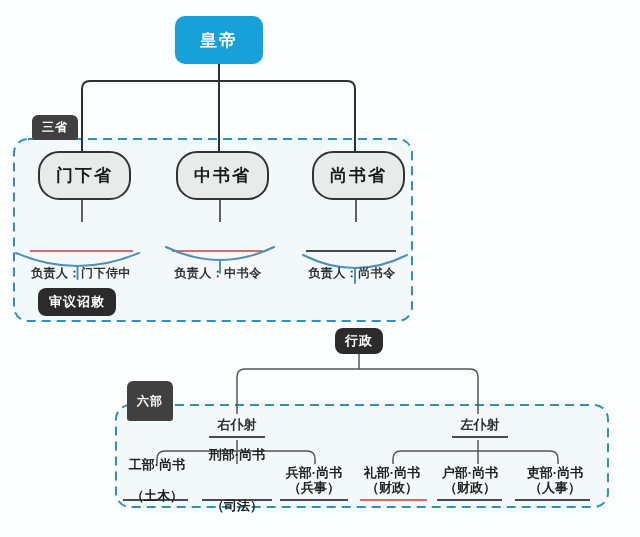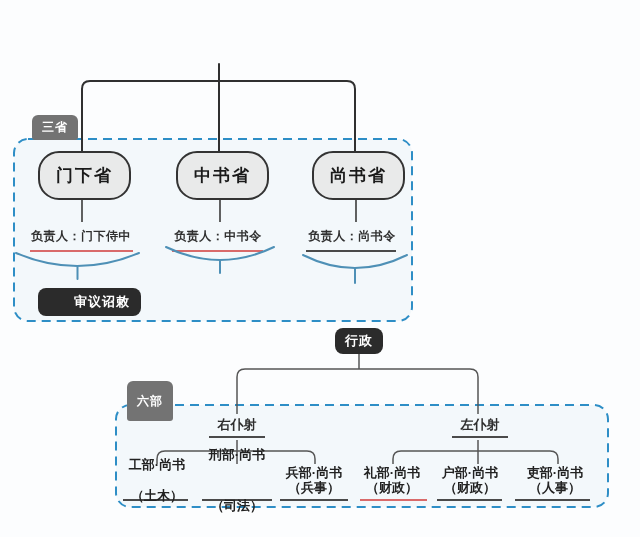--- a/index.html
+++ b/index.html
@@ -9,28 +9,28 @@
     font-family:"Liberation Sans","DejaVu Sans",sans-serif;
     color:#2b2b2b;
   }
   #lines{position:absolute;left:0;top:0;z-index:2;}
   .abs{position:absolute;z-index:3;display:flex;align-items:center;justify-content:center;text-align:center;}
   .emperor{
     background:#18a0d8;color:#fff;font-weight:bold;font-size:17px;
     border-radius:10px;letter-spacing:2px;z-index:3;
   }
   .tab{
-    background:#737373;color:#fff;font-weight:bold;font-size:12px;
+    background:#404040;color:#fff;font-weight:bold;font-size:12px;
     border-radius:6px 6px 3px 3px;letter-spacing:1px;z-index:4;
   }
   .dept{
     background:#e9eaea;border:2px solid #333;border-radius:21px;
     font-size:17px;font-weight:bold;color:#1a1a1a;letter-spacing:2px;
   }
-  .leader{font-size:12px;font-weight:600;color:#303030;letter-spacing:0.5px;white-space:nowrap;}
+  .leader{font-size:12px;font-weight:600;color:#303030;letter-spacing:0.5px;white-space:nowrap;margin-top:37px;}
   .badge{
     background:#2b2b2b;color:#fff;font-weight:bold;font-size:13px;
     border-radius:8px;letter-spacing:1px;
   }
   .deputy{font-size:13px;font-weight:600;color:#2e2e2e;white-space:nowrap;}
   .ministry{font-size:13px;font-weight:600;color:#222;line-height:15px;flex-direction:column;white-space:nowrap;}
   .stroke-tree-top{stroke:#303030;stroke-width:2;fill:none;stroke-linecap:round;}
   .stroke-stub{stroke:#3a3a3a;stroke-width:1.6;fill:none;}
   .stroke-tree-bottom{stroke:#565656;stroke-width:1.5;fill:none;}
   .brace{stroke:#4e90b6;stroke-width:2;fill:none;stroke-linecap:round;}
@@ -75,32 +75,33 @@
     <path class="stroke-tree-bottom" d="M393,464 L393,459 Q393,451 401,451 L550,451 Q558,451 558,459 L558,464"></path>
 
     <line class="u-dark" x1="123" y1="500" x2="188" y2="500"></line>
     <line class="u-dark" x1="202" y1="500" x2="272" y2="500"></line>
     <line class="u-dark" x1="280" y1="500" x2="348" y2="500"></line>
     <line class="u-red" x1="360" y1="500" x2="427" y2="500"></line>
     <line class="u-dark" x1="437" y1="500" x2="502" y2="500"></line>
     <line class="u-dark" x1="515" y1="500" x2="590" y2="500"></line>
   </svg>
 
+  <div class="abs emperor" style="left:175px;top:16px;width:88px;height:48px;">皇帝</div>
 
   <div class="abs tab" style="left:32px;top:115px;width:46px;height:25px;">三省</div>
 
   <div class="abs dept" style="left:38px;top:151px;width:89px;height:45px;">门下省</div>
   <div class="abs dept" style="left:176px;top:151px;width:89px;height:45px;">中书省</div>
   <div class="abs dept" style="left:312px;top:151px;width:89px;height:45px;">尚书省</div>
 
   <div class="abs leader" style="left:21px;top:229px;width:120px;height:15px;">负责人：门下侍中</div>
   <div class="abs leader" style="left:158px;top:229px;width:120px;height:15px;">负责人：中书令</div>
   <div class="abs leader" style="left:292px;top:229px;width:120px;height:15px;">负责人：尚书令</div>
 
-  <div class="abs badge" style="left:38px;top:288px;width:78px;height:28px;padding-left:25px;">审议诏敕</div>
+  <div class="abs badge" style="left:38px;top:288px;width:78px;height:28px;">审议诏敕</div>
 
   <div class="abs badge" style="left:335px;top:328px;width:48px;height:26px;">行政</div>
 
   <div class="abs tab" style="left:127px;top:381px;width:46px;height:40px;">六部</div>
 
   <div class="abs deputy" style="left:187px;top:417px;width:100px;height:15px;">右仆射</div>
   <div class="abs deputy" style="left:430px;top:417px;width:100px;height:15px;">左仆射</div>
 
   <div class="abs ministry" style="left:110px;top:464px;width:94px;height:31px;gap:16px;">
     <span>工部·尚书</span>

